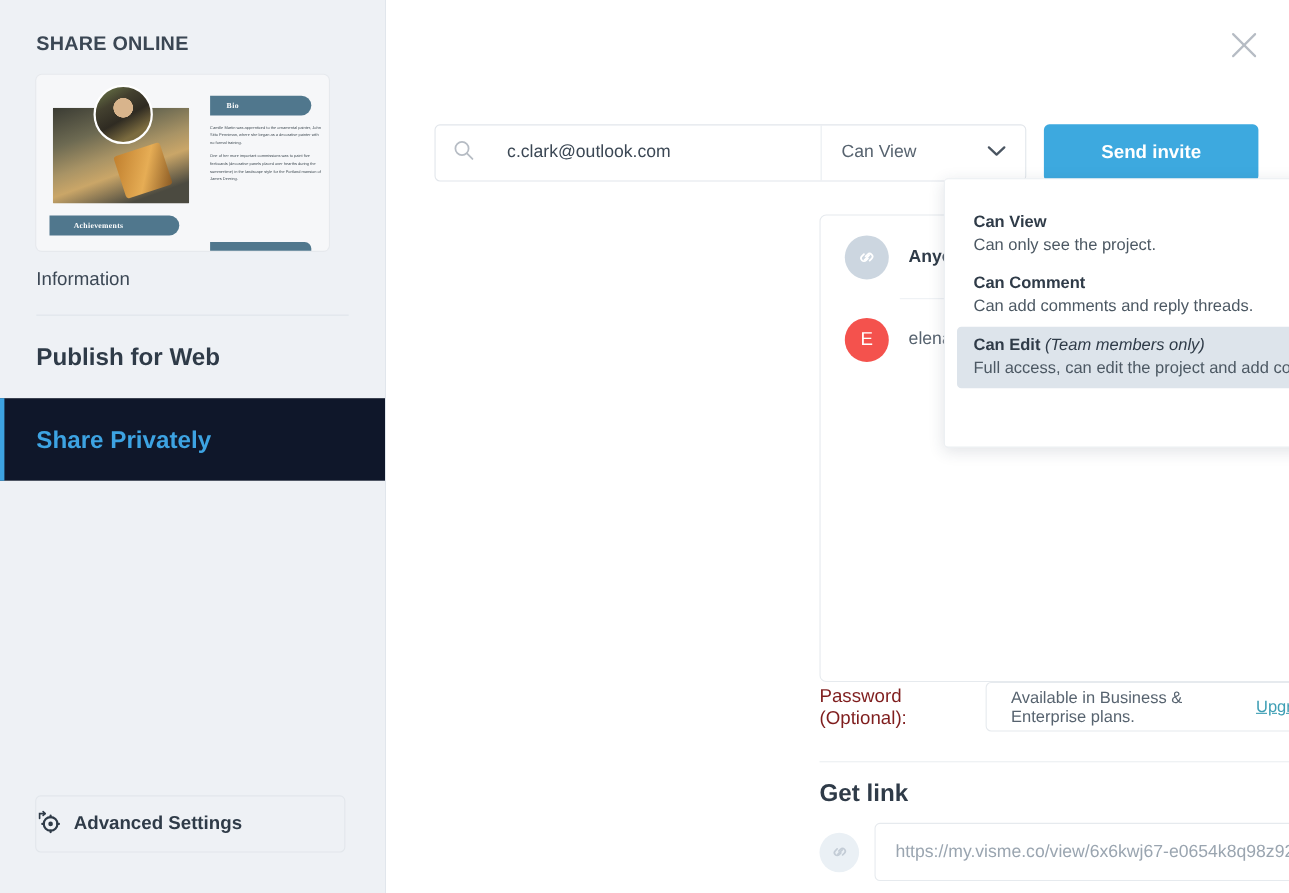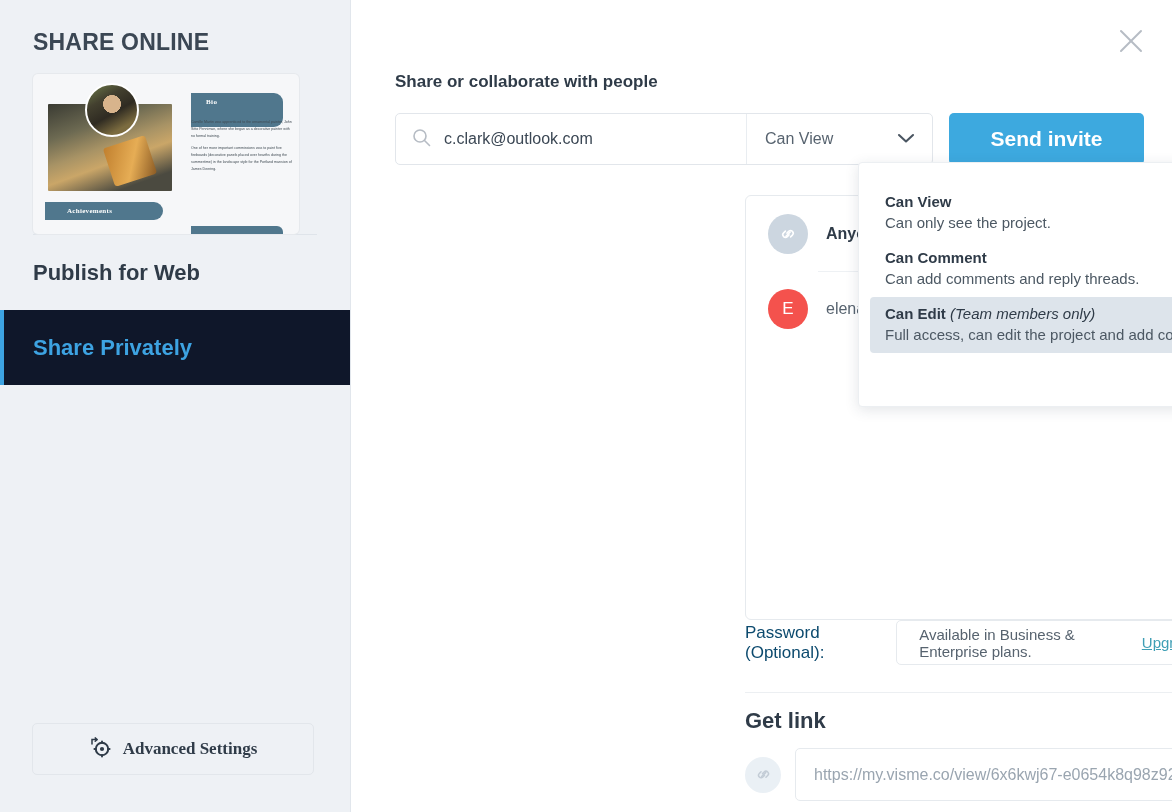--- a/index.html
+++ b/index.html
@@ -13,21 +13,21 @@
 
   
   .sidebar {
     width: 351px; height: 812px;
     background: #eef1f5;
     border-right: 1px solid #e1e6ec;
     position: relative;
     flex: 0 0 351px;
   }
   .sb-title {
-    font-size: 23px; font-weight: 600; color: #3b4754;
+    font-size: 18px; font-weight: 600; color: #3b4754;
     letter-spacing: .2px;
     padding: 29px 0 0 33px;
   }
   .thumb-wrap {
     margin: 18px 0 0 33px;
     width: 266px; height: 160px;
     background: #f6f7f9;
     border-radius: 5px;
     box-shadow: 0 0 0 1px #e6e9ed;
     overflow: hidden;
@@ -54,21 +54,21 @@
     position: absolute; left: 46px; top: 2px;
     width: 54px; height: 54px; border-radius: 50%;
     border: 2.5px solid #fff;
     background:
       radial-gradient(circle at 50% 38%, #d8b48c 0 22%, transparent 23%),
       linear-gradient(150deg,#6f7d4a 0%, #43402f 30%, #2f2b22 55%, #7b6b3f 80%);
     z-index: 3;
   }
   .th-bio-bar {
     position: absolute; left: 152px; top: 12px;
-    width: 92px; height: 34px;
+    width: 92px; height: 18px;
     background: #50778d;
     border-radius: 0 9px 9px 0;
   }
   .th-bio-bar span {
     color: #fff; font-family: "Liberation Serif", serif;
     font-size: 7px; font-weight: 700; letter-spacing: .4px;
     position: absolute; left: 15px; top: 5px;
   }
   .th-text {
     position: absolute; left: 152px; top: 38px; width: 102px;
@@ -108,22 +108,22 @@
   .sb-item.active::before {
     content:""; position: absolute; left: 0; top: 0; bottom: 0;
     width: 4px; background: #3da3e2;
   }
 
   .adv-btn {
     position: absolute; left: 32px; bottom: 37px;
     width: 282px; height: 52px;
     border: 1px solid #e2e6eb; border-radius: 5px;
     background: transparent;
-    display: flex; align-items: center; justify-content: center;
-    gap: 12px; cursor: pointer; font-family: Liberation Serif, serif;
+    display: flex; align-items: center; 
+    gap: 12px; cursor: pointer;
   }
   .adv-btn .lbl { font-size: 17px; font-weight: 700; color: #2f3b48; }
 
   
   .main { flex: 1; position: relative; background: #fff; height: 812px; }
 
   .close-btn {
     position: absolute; right: 26px; top: 26px;
     width: 30px; height: 30px; cursor: pointer;
     display: flex; align-items: center; justify-content: center;
@@ -137,38 +137,38 @@
   
   .invite-row {
     position: absolute; left: 44px; top: 113px;
     display: flex; align-items: flex-start; gap: 16px;
   }
   .invite-field {
     width: 538px; height: 52px;
     border: 1px solid #e2e6eb; border-radius: 5px;
     display: flex; align-items: center; background: #fff;
   }
-  .invite-input-wrap { flex: 1; display: flex; align-items: center; padding-left: 16px; gap: 13px; }
+  .invite-input-wrap { flex: 1; display: flex; align-items: center; padding-left: 16px; gap: 30px; }
   .invite-input {
     border: none; outline: none; flex: 1;
     font-family: "Liberation Sans", sans-serif;
     font-size: 16px; color: #3b4754; background: transparent;
   }
   .perm-select {
     width: 186px; height: 50px;
     border-left: 1px solid #e9edf1;
     display: flex; align-items: center; justify-content: space-between;
     padding: 0 17px 0 18px; cursor: pointer;
   }
   .perm-select .txt { font-size: 16px; color: #57636f; }
   .send-btn {
     width: 195px; height: 52px; border: none; border-radius: 5px;
     background: #3da9df; color: #fff;
     font-family: "Liberation Sans", sans-serif;
-    font-size: 21px; font-weight: 700; cursor: pointer;
+    font-size: 17px; font-weight: 700; cursor: pointer;
   }
 
   
   .members-card {
     position: absolute; left: 394px; top: 195px;
     width: 746px; height: 425px;
     border: 1px solid #e6eaee; border-radius: 6px;
     background: #fff;
   }
   .member-row {
@@ -203,21 +203,21 @@
   .dd-opt.sel { background: #dde4eb; border-radius: 4px; margin: 0 11px; padding-left: 15px; }
   .dd-title { font-size: 15px; font-weight: 700; color: #2f3b48; }
   .dd-title em { font-weight: 400; font-style: italic; }
   .dd-desc { font-size: 15px; color: #4c5863; margin-top: 4px; }
 
   
   .pwd-row {
     position: absolute; left: 394px; top: 620px;
     display: flex; align-items: center; gap: 18px;
   }
-  .pwd-label { font-size: 17px; color: #0c4a6e; }
+  .pwd-label { font-size: 17px; color: #7f1d1d; }
   .pwd-box {
     width: 358px; height: 45px;
     border: 1px solid #e6eaee; border-radius: 5px;
     display: flex; align-items: center; padding-left: 22px;
     font-size: 15px; color: #57636f;
   }
   .pwd-box a { color: #3f9fb5; text-decoration: underline; margin-left: 4px; }
 
   .hr { position: absolute; left: 394px; top: 692px; width: 746px; height: 1px; background: #eceff2; }
 
@@ -262,20 +262,21 @@
           <p>Camille Martin was apprenticed to the ornamental painter, John Sitto Penniman, where she began as a decorative painter with no formal training.</p>
           <p>One of her more important commissions was to paint five fireboards (decorative panels placed over hearths during the summertime) in the landscape style for the Portland mansion of James Deering.</p>
         </div>
         <div class="th-ach-bar">
           <span>Achievements</span>
         </div>
         <div class="th-bottom-bar"></div>
       </div>
     </div>
 
+    <div class="sb-info">Information</div>
     <div class="sb-divider"></div>
 
     <div class="sb-item">
       <span>Publish for Web</span>
     </div>
     <div class="sb-item active">
       <span>Share Privately</span>
     </div>
 
     <div class="adv-btn">
@@ -299,21 +300,20 @@
 
   <section class="main">
 
     <div class="close-btn">
       <svg width="28" height="28" viewBox="0 0 28 28">
         <line x1="4" y1="4" x2="24" y2="24" stroke="#b6bcc4" stroke-width="2" stroke-linecap="round"></line>
         <line x1="24" y1="4" x2="4" y2="24" stroke="#b6bcc4" stroke-width="2" stroke-linecap="round"></line>
       </svg>
     </div>
 
-    <div class="m-heading">Share or collaborate with people</div>
 
     <div class="invite-row">
       <div class="invite-field">
         <div class="invite-input-wrap">
           <span>
             <svg width="19" height="19" viewBox="0 0 19 19">
               <circle cx="8" cy="8" r="6" fill="none" stroke="#b6bcc4" stroke-width="1.6"></circle>
               <line x1="12.5" y1="12.5" x2="17.5" y2="17.5" stroke="#b6bcc4" stroke-width="1.6" stroke-linecap="round"></line>
             </svg>
           </span>

